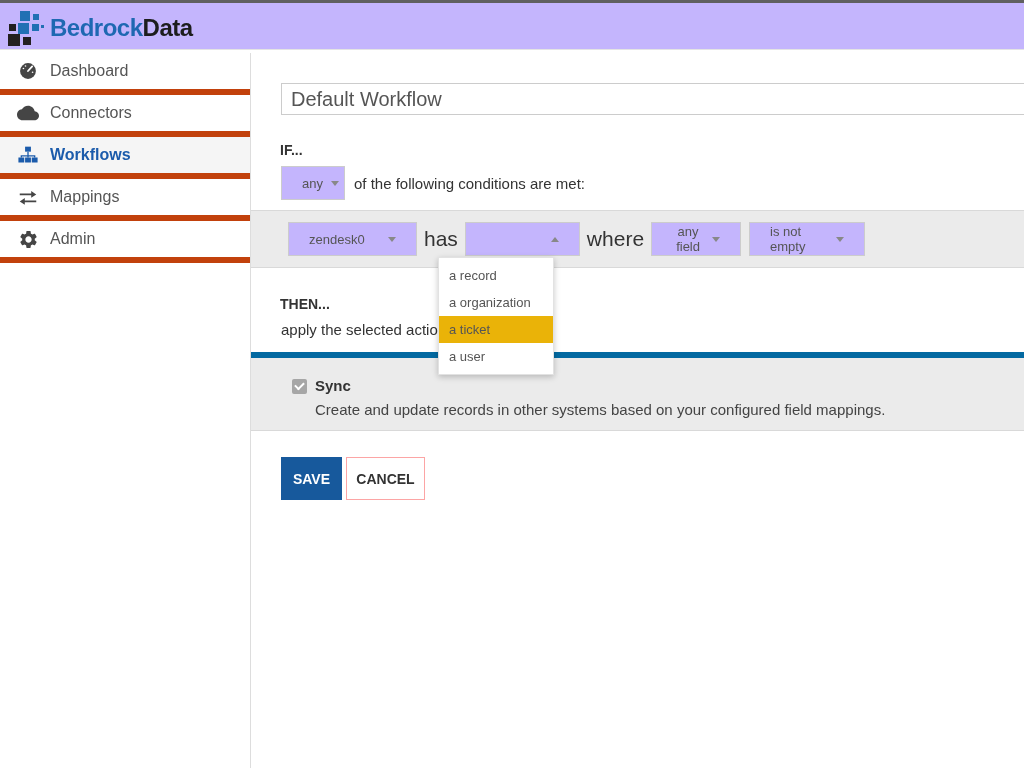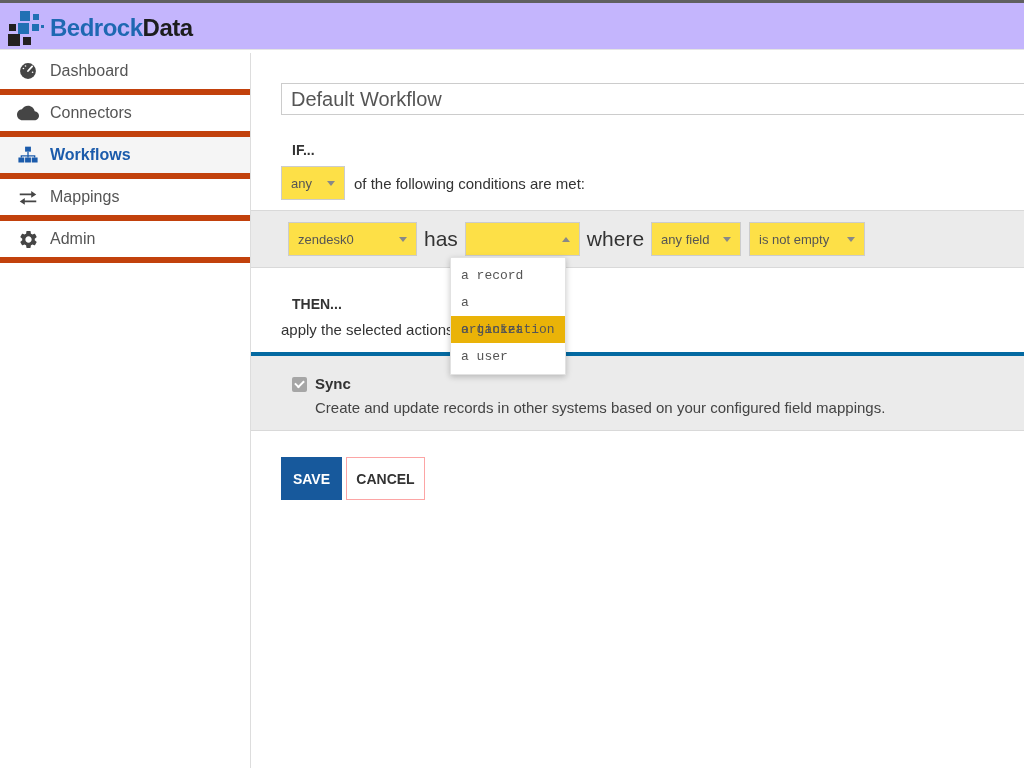--- a/index.html
+++ b/index.html
@@ -25,55 +25,55 @@
     align-items:center; justify-content:center; color:#454545; }
   .side-item .lbl { margin-left:11px; font-size:16px; color:#555; }
   .side-item.active { background:#f5f5f5; }
   .side-item.active .lbl { color:#1b5bab; font-weight:bold; }
   .side-item.active .ic { color:#1b5bab; }
 
   
   .title-input { position:absolute; left:281px; top:83px; width:760px; height:32px;
     border:1px solid #ccc; background:#fff; color:#555; font-size:20px;
     font-family:"Liberation Sans", sans-serif; padding:0 9px; outline:none; }
-  .sec-label { position:absolute; left:292px; font-size:14px; font-weight:bold; color:#333; }
+  .sec-label { position:absolute; left:280px; font-size:14px; font-weight:bold; color:#333; }
   .if-label { top:142px; }
   .then-label { top:296px; }
   .inline-text { position:absolute; font-size:15px; color:#333; }
 
-  .sel { background:#fde047; border:1px solid #ccc; height:34px; display:inline-flex;
-    align-items:center; justify-content:space-between; padding:0 9px;
+  .sel { background:#c4b5fd; border:1px solid #ccc; height:34px; display:inline-flex;
+    align-items:center; justify-content:space-between; padding:0 20px;
     font-size:13px; color:#555; cursor:pointer; }
   .tri-dn { width:0; height:0; border-left:4px solid transparent;
     border-right:4px solid transparent; border-top:5px solid #888; margin-left:8px; }
   .tri-up { width:0; height:0; border-left:4px solid transparent;
     border-right:4px solid transparent; border-bottom:5px solid #888; margin-left:8px; }
   .any-select { position:absolute; left:281px; top:166px; width:64px; }
   .conditions-text { left:354px; top:175px; }
 
   .condition-row { position:absolute; left:251px; top:210px; width:773px; height:58px;
     background:#ebebeb; border-top:1px solid #d9d9d9; border-bottom:1px solid #d9d9d9;
     display:flex; align-items:center; padding-left:37px; }
   .condition-row .word { font-size:21px; color:#333; margin:0 7px; }
   .connector-select { width:129px; }
   .object-select { width:115px; }
   .field-select { width:90px; margin-right:8px;text-align:center; }
   .operator-select { width:116px; }
 
-  .dropdown-menu { position:absolute; left:450px; top:257px; width:116px;
+  .dropdown-menu { position:absolute; left:438px; top:257px; width:116px;
     background:#fff; border:1px solid #e2e2e2; box-shadow:0 2px 6px rgba(0,0,0,0.22);
-    padding:4px 0; z-index:10;font-family:Liberation Mono, monospace; }
+    padding:4px 0; z-index:10; }
   .dropdown-menu .opt { height:27px; line-height:27px; padding-left:10px;
     font-size:13px; color:#555; cursor:pointer; }
   .dropdown-menu .opt.highlight { background:#eab308; }
 
   .apply-text { left:281px; top:321px; }
 
   .sync-panel { position:absolute; left:251px; top:352px; width:773px; height:79px;
-    background:#ebebeb; border-top:4px solid #0369a1; border-bottom:1px solid #d9d9d9; }
+    background:#ebebeb; border-top:6px solid #0369a1; border-bottom:1px solid #d9d9d9; }
   .checkbox { position:absolute; left:41px; top:21px; width:15px; height:15px;
     background:#a6a6a6; border-radius:2px; cursor:pointer; }
   .checkbox::after { content:""; position:absolute; left:3px; top:3px; width:7px;
     height:4px; border-left:2px solid #fff; border-bottom:2px solid #fff;
     transform:rotate(-45deg); }
   .sync-label { position:absolute; left:64px; top:19px; font-size:15px;
     font-weight:bold; color:#333; }
   .sync-desc { position:absolute; left:64px; top:43px; font-size:15px; color:#444; }
 
   .btn { position:absolute; top:457px; height:43px; border:1px solid #fca5a5;

